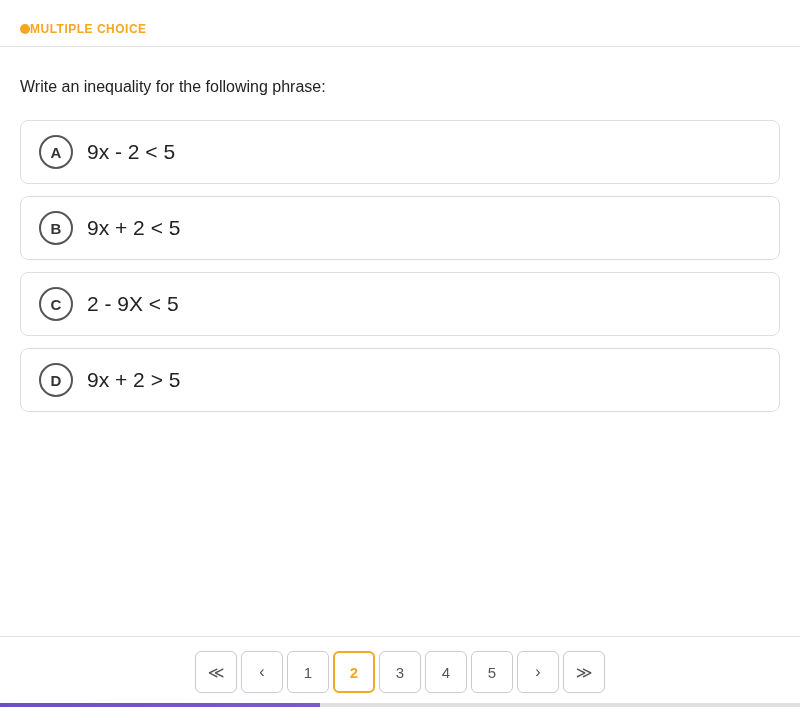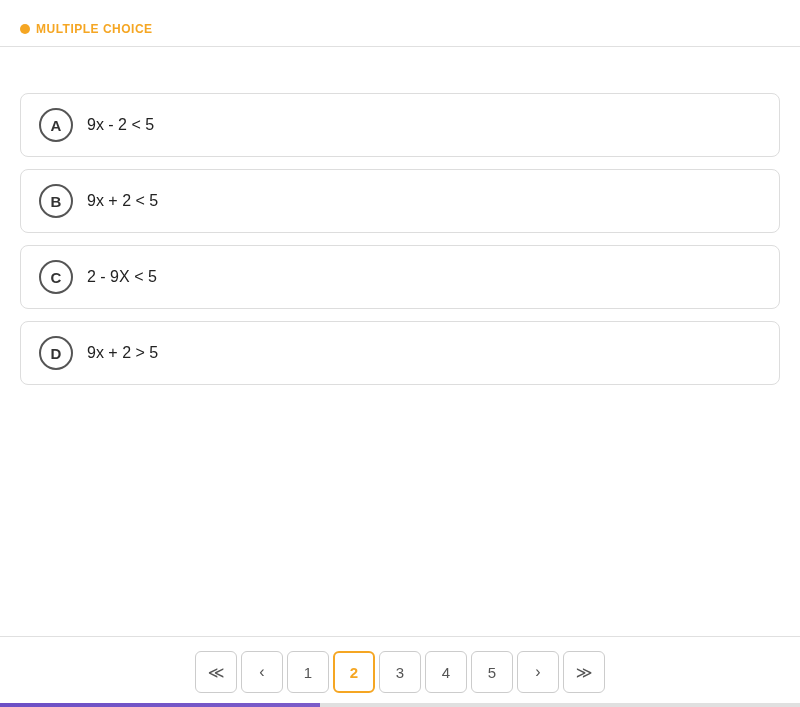--- a/index.html
+++ b/index.html
@@ -22,21 +22,21 @@
     .question-counter {
       font-size: 28px;
       font-weight: bold;
       color: #222;
       line-height: 1.1;
     }
 
     .question-type {
       display: flex;
       align-items: center;
-      gap: 6px;
+      gap: 0;
       margin-top: 4px;
       font-size: 12px;
       font-weight: bold;
       color: #f5a623;
       letter-spacing: 0.5px;
     }
 
     .question-type-dot {
       width: 10px;
       height: 10px;
@@ -97,21 +97,21 @@
       align-items: center;
       justify-content: center;
       font-weight: bold;
       font-size: 15px;
       color: #333;
       flex-shrink: 0;
       margin-right: 14px;
     }
 
     .choice-text {
-      font-size: 16px;
+      font-size: 21px;
       color: #222;
     }
 
     .bottom-nav {
       position: absolute;
       bottom: 0;
       left: 0;
       right: 0;
       background: #fff;
       border-top: 1px solid #e0e0e0;
@@ -180,20 +180,21 @@
     <div class="question-type">
       <span class="question-type-dot"></span>
       <span>MULTIPLE CHOICE</span>
     </div>
   </div>
 </div>
 
 <div class="divider"></div>
 
 <div class="question-text">
+  <div>Write an inequality for the following phrase:</div>
 </div>
 
 <div class="choices">
 <div class="choice-item">
       <div class="choice-letter">A</div>
       <span class="choice-text">9x - 2 &lt; 5</span>
     </div>
     <div class="choice-item">
       <div class="choice-letter">B</div>
       <span class="choice-text">9x + 2  &lt; 5</span>

